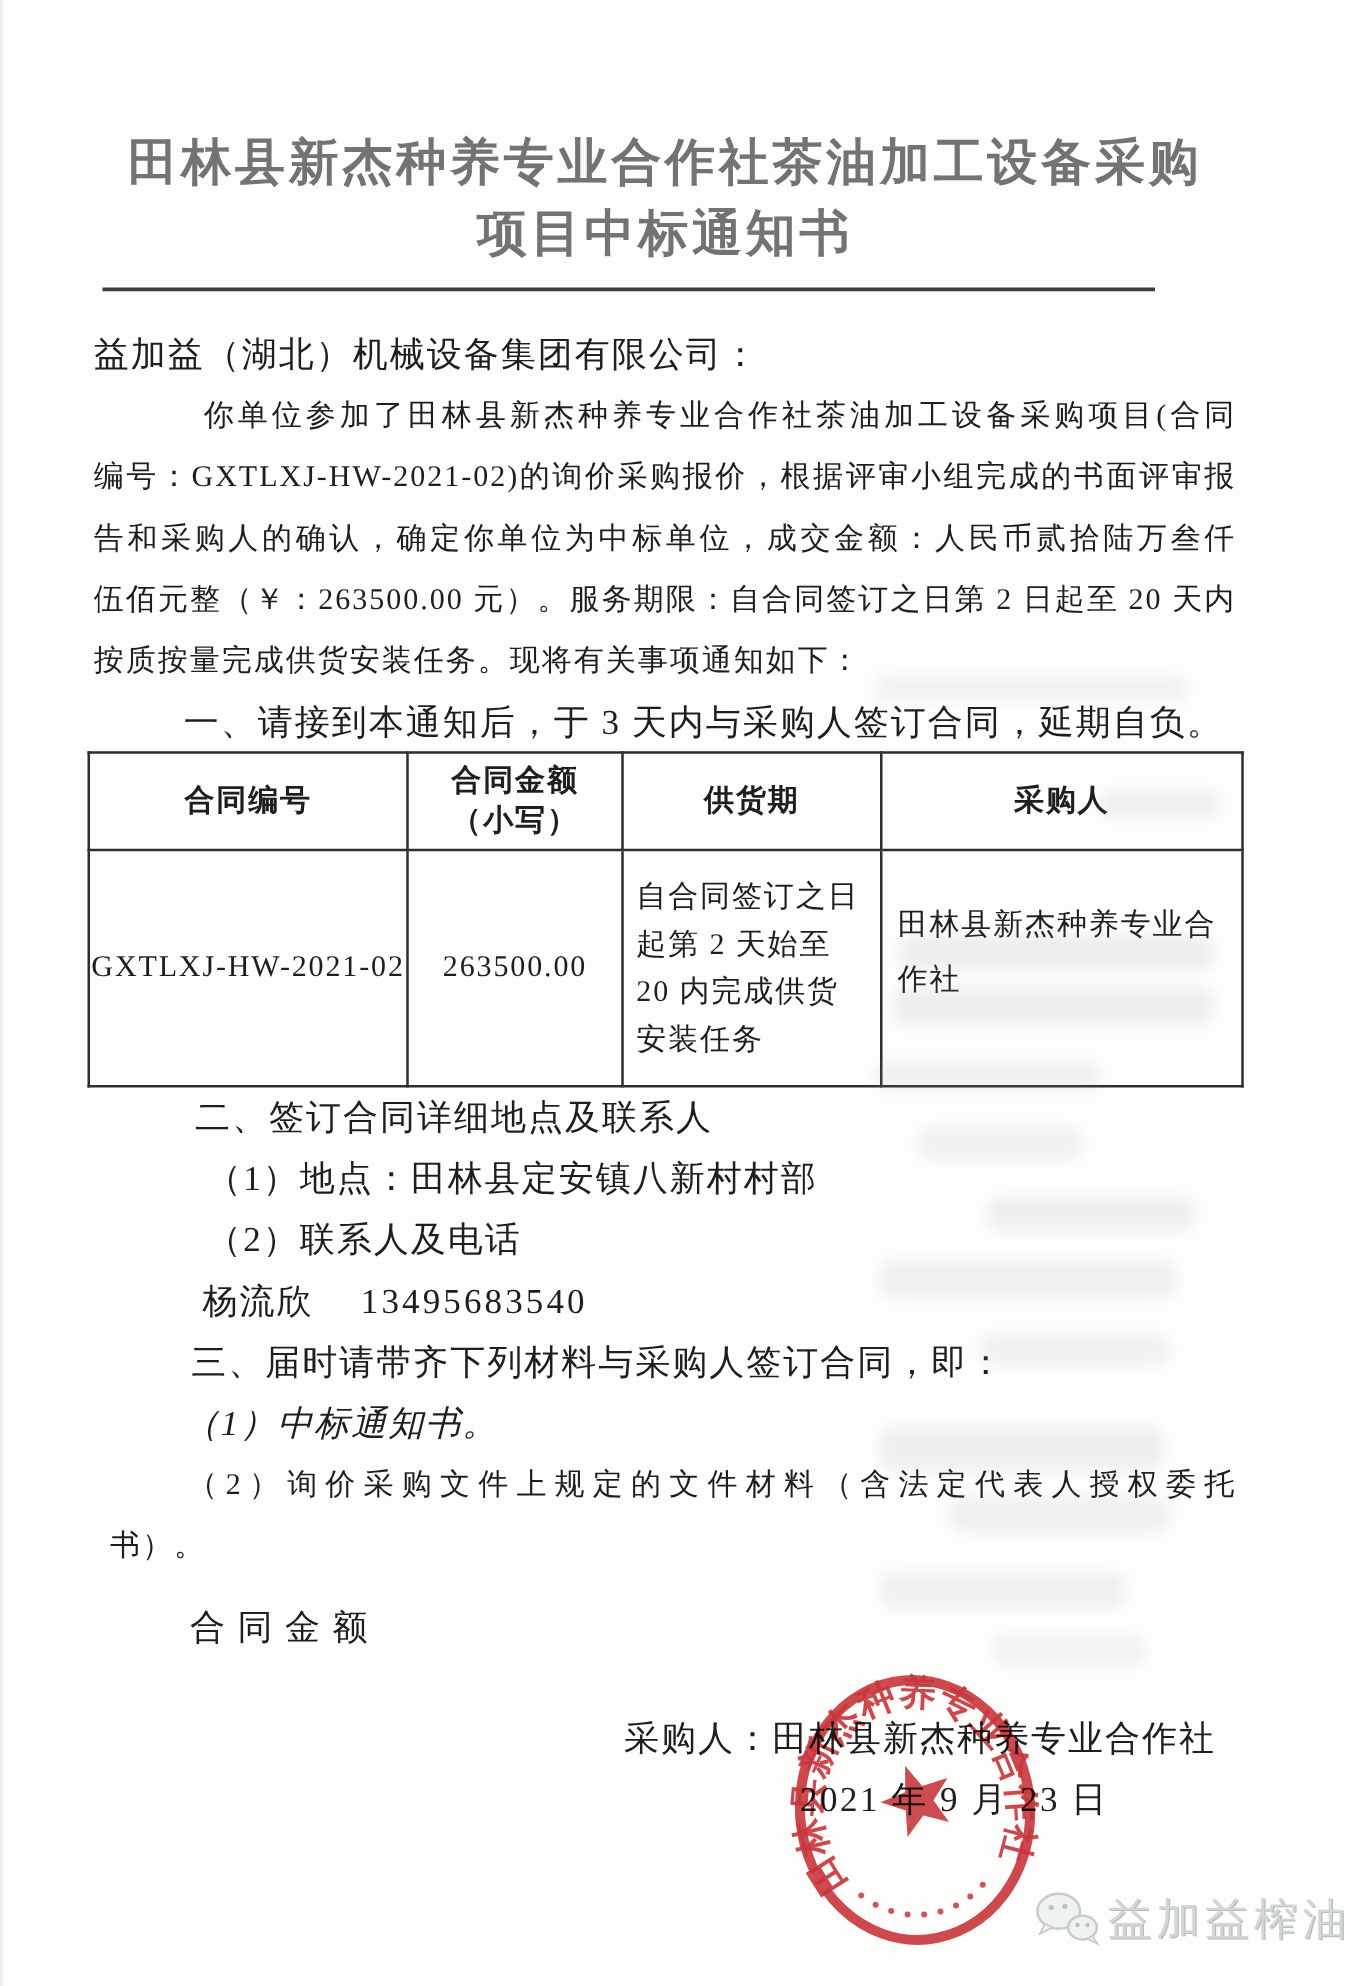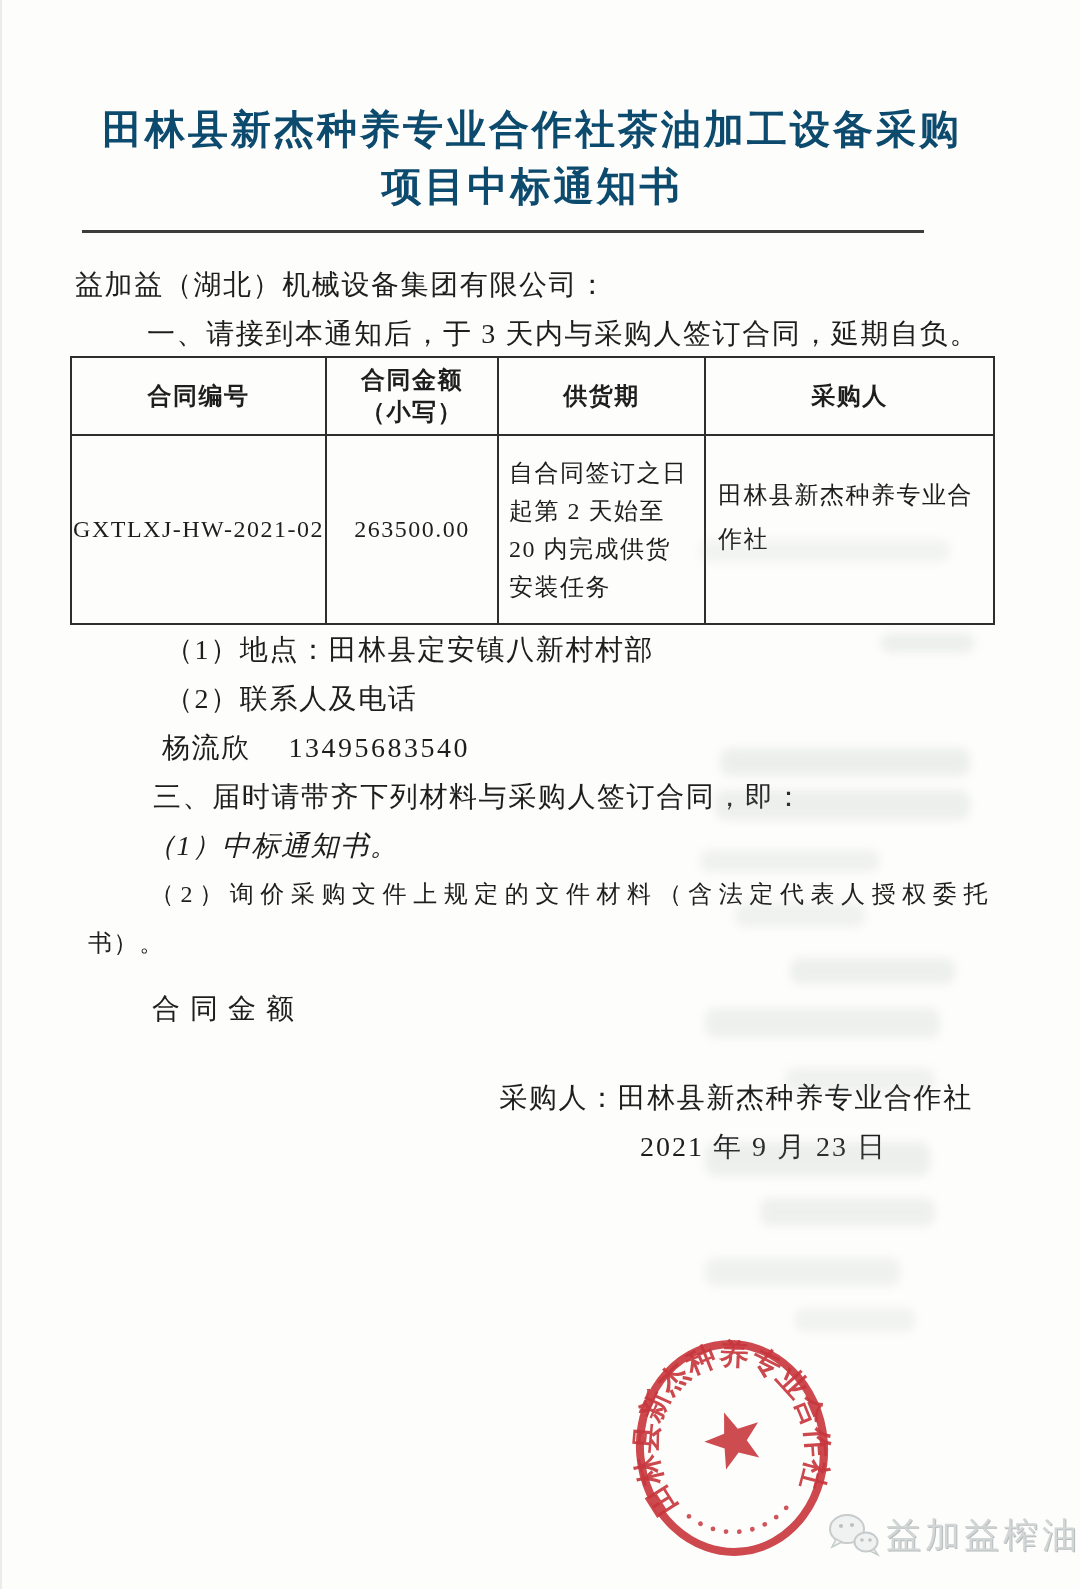--- a/index.html
+++ b/index.html
@@ -4,21 +4,21 @@
 <style>
   html,body{margin:0;padding:0;background:#ffffff;}
   .page{
     position:relative;width:1080px;height:1589px;margin:0 auto;
     background:#fdfdfc;overflow:hidden;
     font-family:"Liberation Serif","DejaVu Serif",serif;color:#1e1e1e;
   }
   .content{position:absolute;left:75px;top:0;width:914px;}
   .doc-title{
     margin-top:101px;text-align:center;font-size:40px;font-weight:bold;
-    line-height:57px;letter-spacing:3px;color:#0c4a6e;
+    line-height:57px;letter-spacing:3px;color:#737373;
   }
   .rule{margin-top:15px;margin-left:7px;width:842px;height:3px;background:#3c3c3c;}
   .line{font-size:28px;line-height:49px;height:49px;letter-spacing:1.6px;white-space:nowrap;}
   .addressee{margin-top:27px;}
   .pl{font-size:24px;line-height:49px;height:49px;letter-spacing:1.6px;}
   .j{text-align:justify;text-align-last:justify;}
   .indent1{padding-left:88px;}
   .p-item1{padding-left:72px;margin-top:0;}
   .sec2-h{padding-left:81px;}
   .sec2-i{padding-left:90px;}
@@ -63,20 +63,27 @@
   <div class="content">
     <div class="doc-title">
       <div>田林县新杰种养专业合作社茶油加工设备采购</div>
       <div>项目中标通知书</div>
     </div>
 
     <div class="rule"></div>
 
     <div class="line addressee">益加益（湖北）机械设备集团有限公司：</div>
 
+    <div>
+      <div class="pl j indent1">你单位参加了田林县新杰种养专业合作社茶油加工设备采购项目(合同</div>
+      <div class="pl j">编号：GXTLXJ-HW-2021-02)的询价采购报价，根据评审小组完成的书面评审报</div>
+      <div class="pl j">告和采购人的确认，确定你单位为中标单位，成交金额：人民币贰拾陆万叁仟</div>
+      <div class="pl j">伍佰元整（￥：263500.00 元）。服务期限：自合同签订之日第 2 日起至 20 天内</div>
+      <div class="pl">按质按量完成供货安装任务。现将有关事项通知如下：</div>
+    </div>
 
     <div class="line p-item1">一、请接到本通知后，于 3 天内与采购人签订合同，延期自负。</div>
 
     <table class="tbl">
       <colgroup>
         <col style="width:255px">
           <col style="width:172px">
           <col style="width:207px">
           <col style="width:289px">
       </colgroup>
@@ -92,20 +99,21 @@
       <tbody>
         <tr>
           <td class="td-center">GXTLXJ-HW-2021-02</td>
           <td class="td-center">263500.00</td>
           <td class="td-period">自合同签订之日起第 2 天始至 20 内完成供货安装任务</td>
           <td class="td-purchaser">田林县新杰种养专业合作社</td>
         </tr>
       </tbody>
     </table>
 
+    <div class="line sec2-h">二、签订合同详细地点及联系人</div>
     <div class="line sec2-i">（1）地点：田林县定安镇八新村村部</div>
     <div class="line sec2-i">（2）联系人及电话</div>
 
     <div class="line contact">
       <span class="name">杨流欣</span>
       <span class="phone">13495683540</span>
     </div>
 
     <div class="line sec3-h">三、届时请带齐下列材料与采购人签订合同，即：</div>
     <div class="line sec3-i1">（1）中标通知书。</div>

